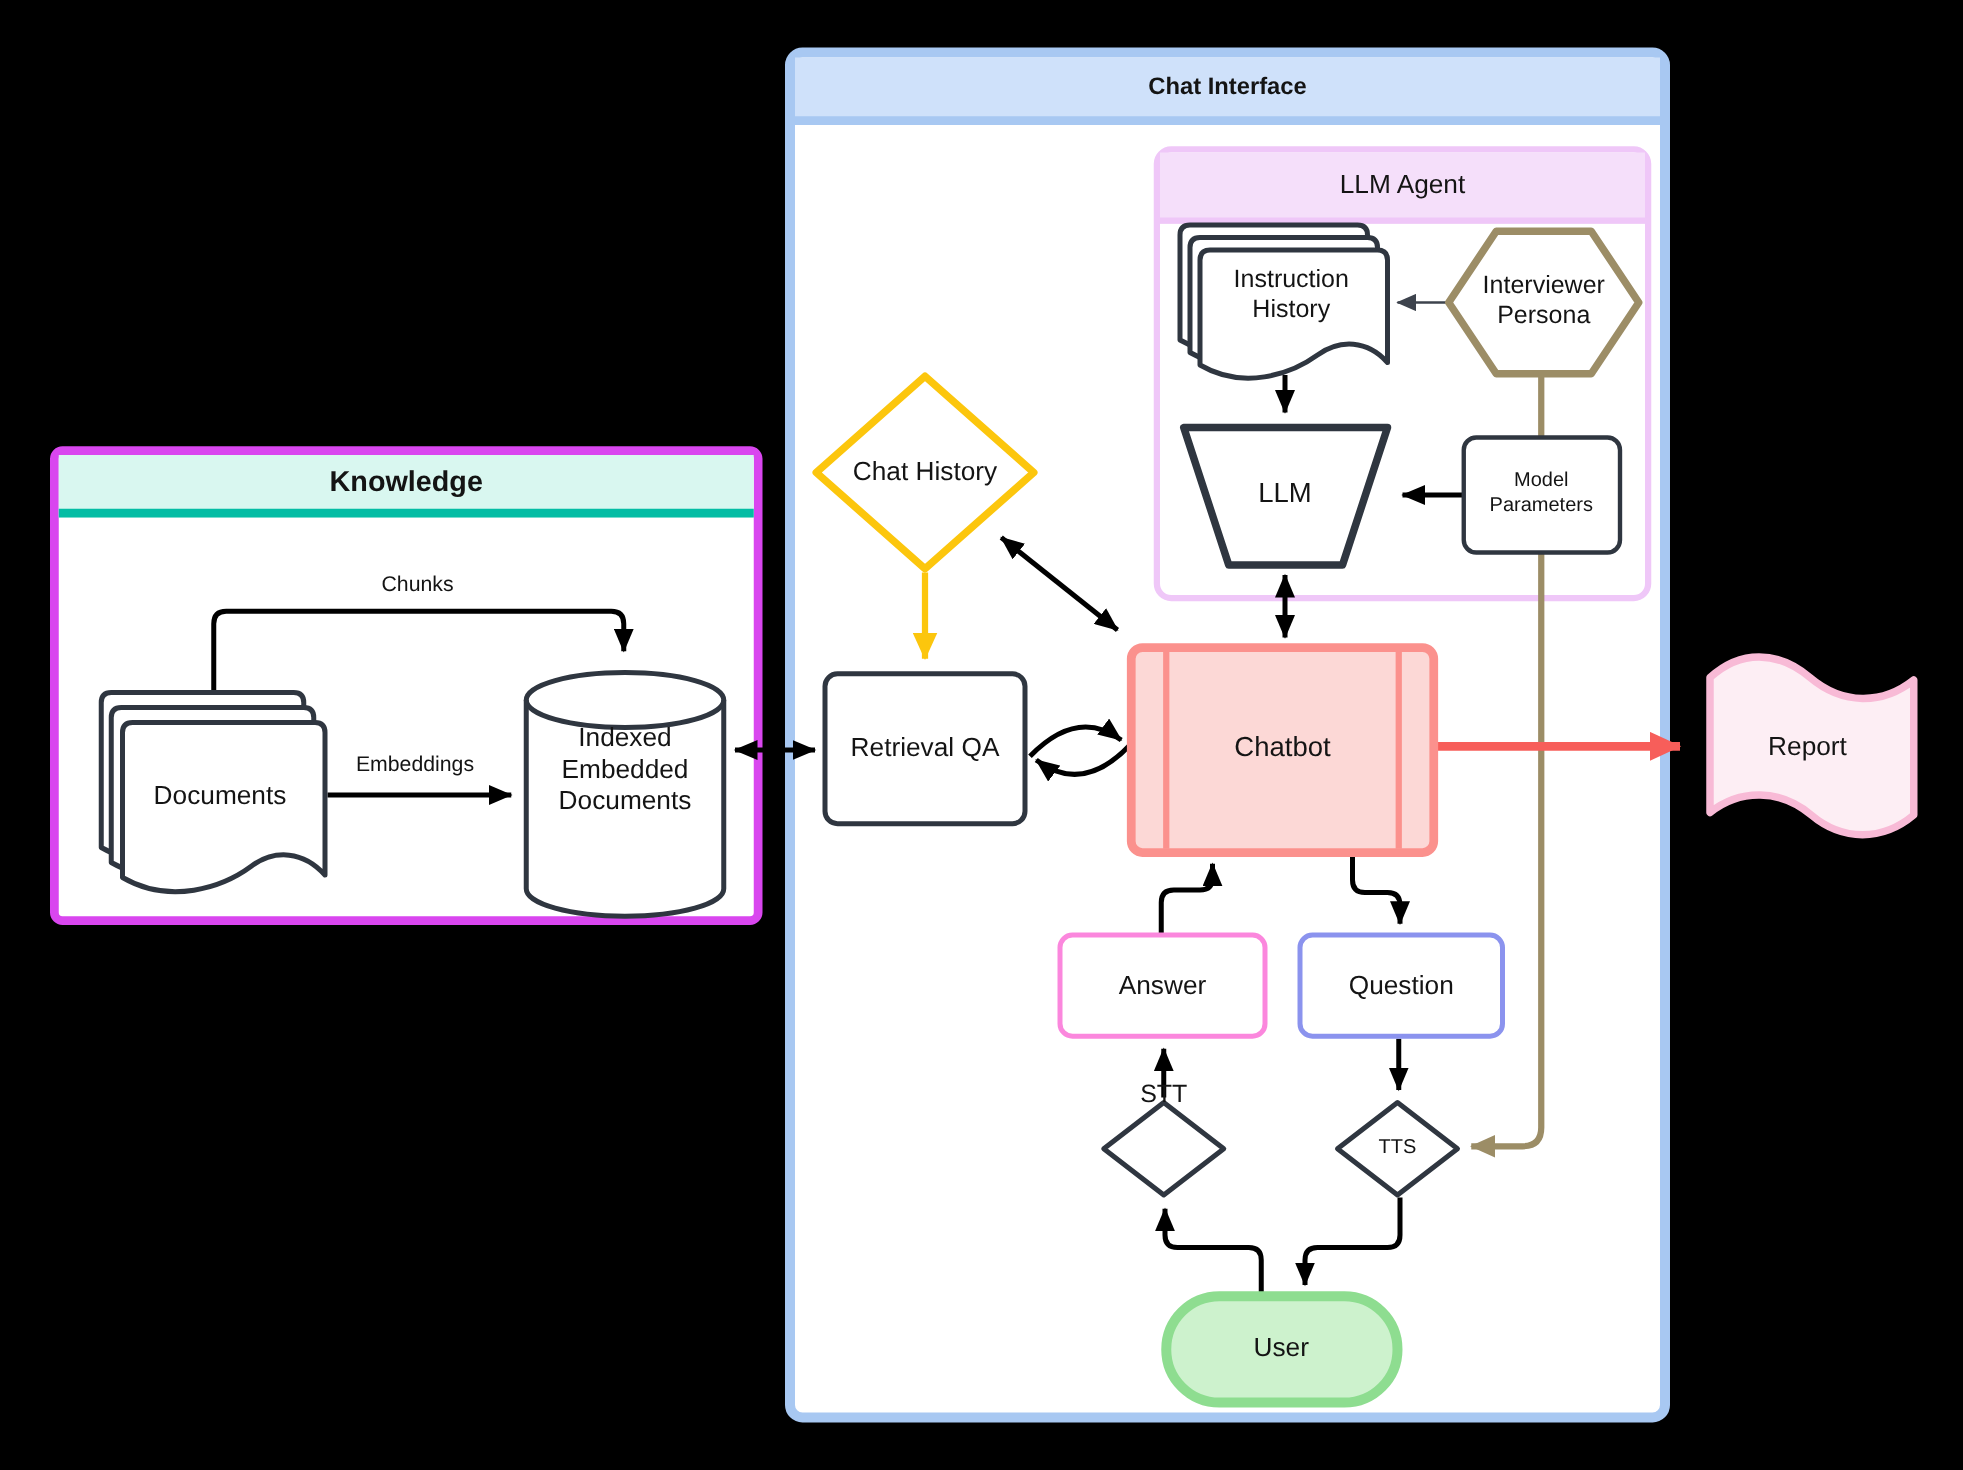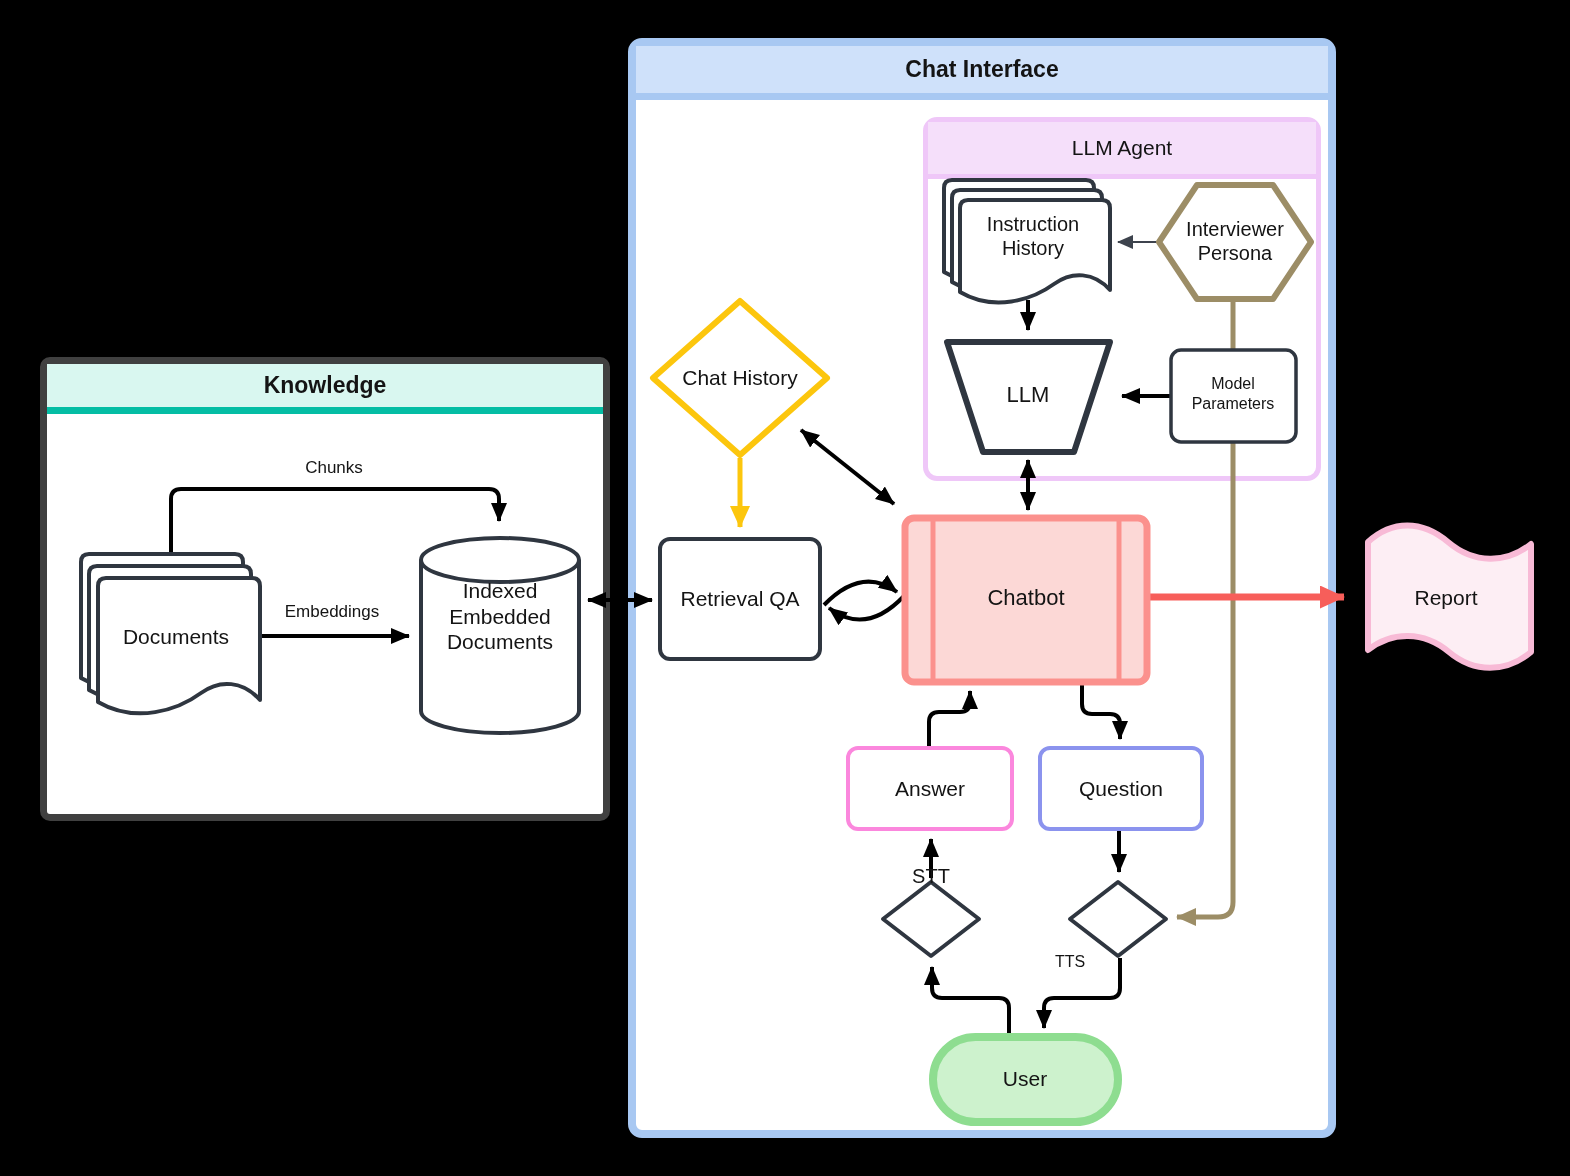--- a/index.html
+++ b/index.html
@@ -1,22 +1,22 @@
 <!DOCTYPE html>
 <html><head>
 <meta charset="utf-8">
 <style>
   html,body{margin:0;padding:0;background:#000;}
   .canvas{position:relative;width:1570px;height:1176px;background:#000;
           font-family:"Liberation Sans",sans-serif;overflow:hidden;color:#141414;}
   .container{position:absolute;background:#fff;box-sizing:border-box;}
   .container .hdr{display:flex;align-items:center;justify-content:center;box-sizing:border-box;}
   #chat-interface{left:628px;top:38px;width:708px;height:1100px;border:8px solid #a8c8f2;border-radius:14px;}
-  #chat-interface .hdr{height:54px;background:#cfe1fa;border-bottom:7px solid #a8c8f2;font-size:23px;font-weight:bold;}
-  #knowledge{left:40px;top:357px;width:570px;height:464px;border:7px solid #404040;border-radius:10px;}
+  #chat-interface .hdr{height:54px;background:#cfe1fa;border-bottom:7px solid #a8c8f2;font-size:19px;font-weight:bold;}
+  #knowledge{left:40px;top:357px;width:570px;height:383px;border:7px solid #d946ef;border-radius:10px;}
   #knowledge .hdr{height:50px;background:#d9f7f0;border-bottom:7px solid #04bda4;font-size:23px;font-weight:bold;}
   #llm-agent{left:923px;top:117px;width:398px;height:364px;border:5px solid #efc7f8;border-radius:14px;}
   #llm-agent .hdr{height:57px;background:#f5dffa;border-bottom:5px solid #efc7f8;font-size:21px;}
   svg.layer{position:absolute;left:0;top:0;}
   .lbl{position:absolute;transform:translate(-50%,-50%);white-space:pre-line;text-align:center;line-height:1.22;}
 </style>
 </head>
 <body>
 
 <div class="canvas">
@@ -133,16 +133,16 @@
   <div class="lbl" style="left:1033px;top:236px;font-size:20px;">Instruction
 History</div>
   <div class="lbl" style="left:1235px;top:241px;font-size:20px;">Interviewer
 Persona</div>
   <div class="lbl" style="left:1028px;top:395px;font-size:22px;text-align:center;">LLM</div>
   <div class="lbl" style="left:1233px;top:394px;font-size:16px;">Model
 Parameters</div>
   <div class="lbl" style="left:930px;top:789px;font-size:21px;">Answer</div>
   <div class="lbl" style="left:1121px;top:789px;font-size:21px;">Question</div>
   <div class="lbl" style="left:931px;top:876px;font-size:20px;">STT</div>
-  <div class="lbl" style="left:1070px;top:918px;font-size:16px;margin-top:44px;">TTS</div>
+  <div class="lbl" style="left:1118px;top:918px;font-size:16px;">TTS</div>
   <div class="lbl" style="left:1025px;top:1079px;font-size:21px;">User</div>
   <div class="lbl" style="left:1446px;top:598px;font-size:21px;">Report</div>
 </div>
 
 </body></html>

